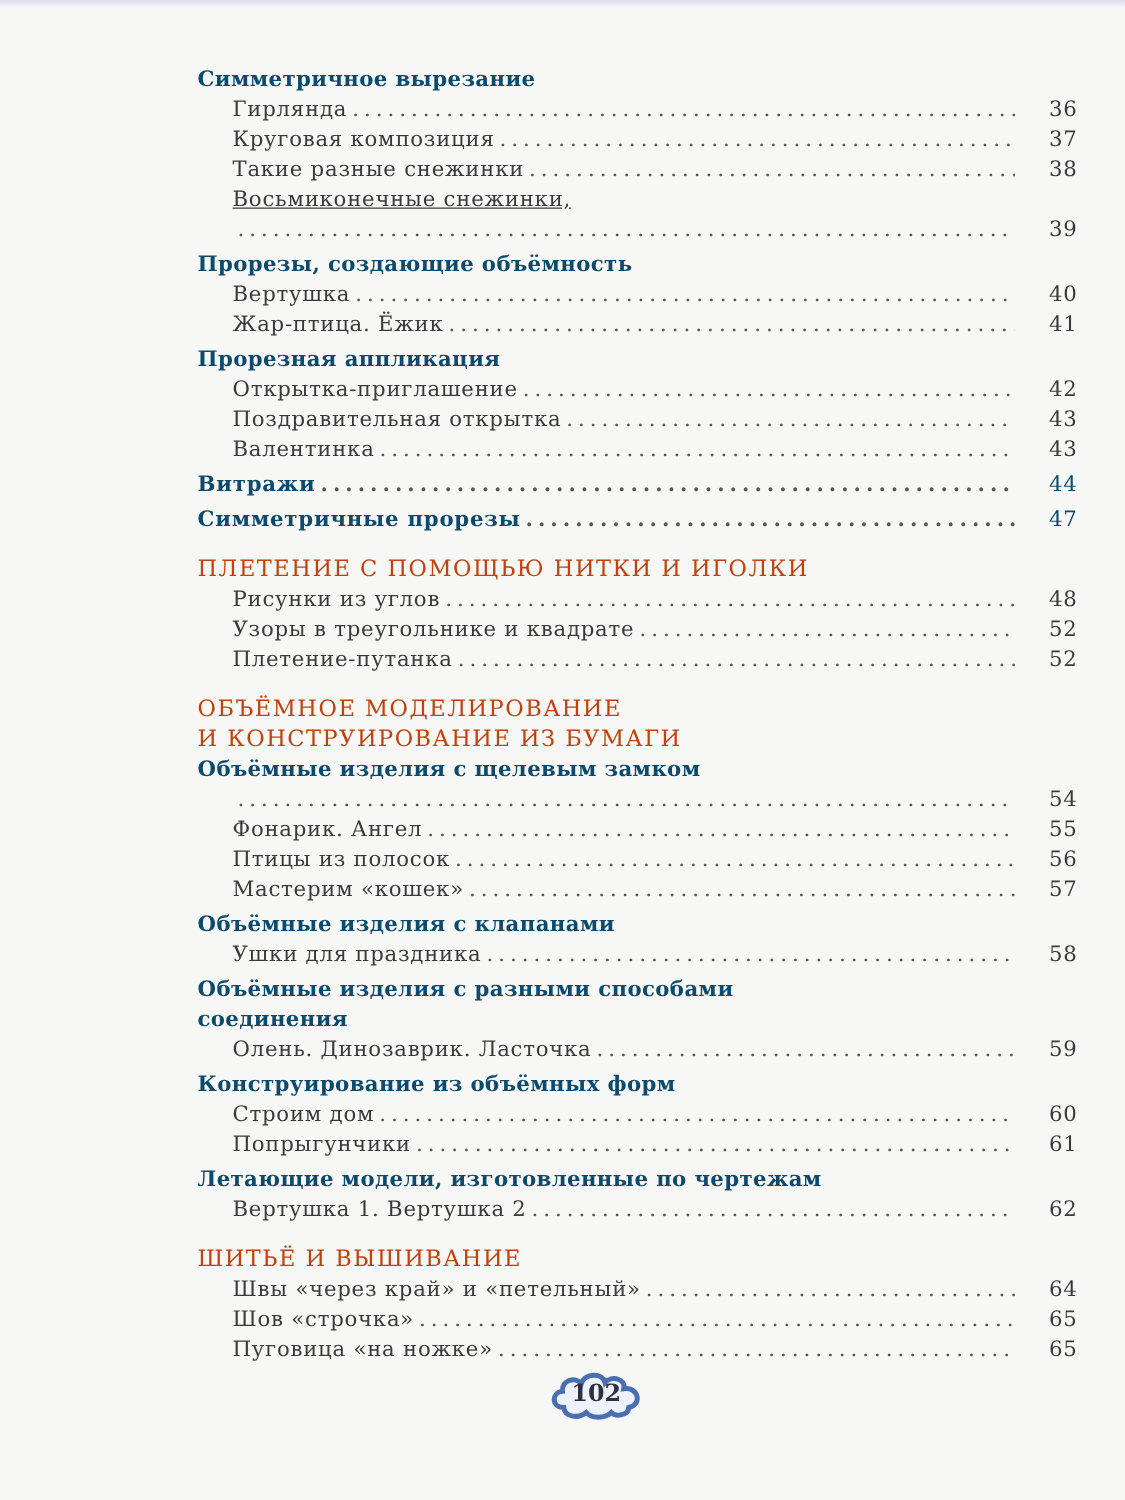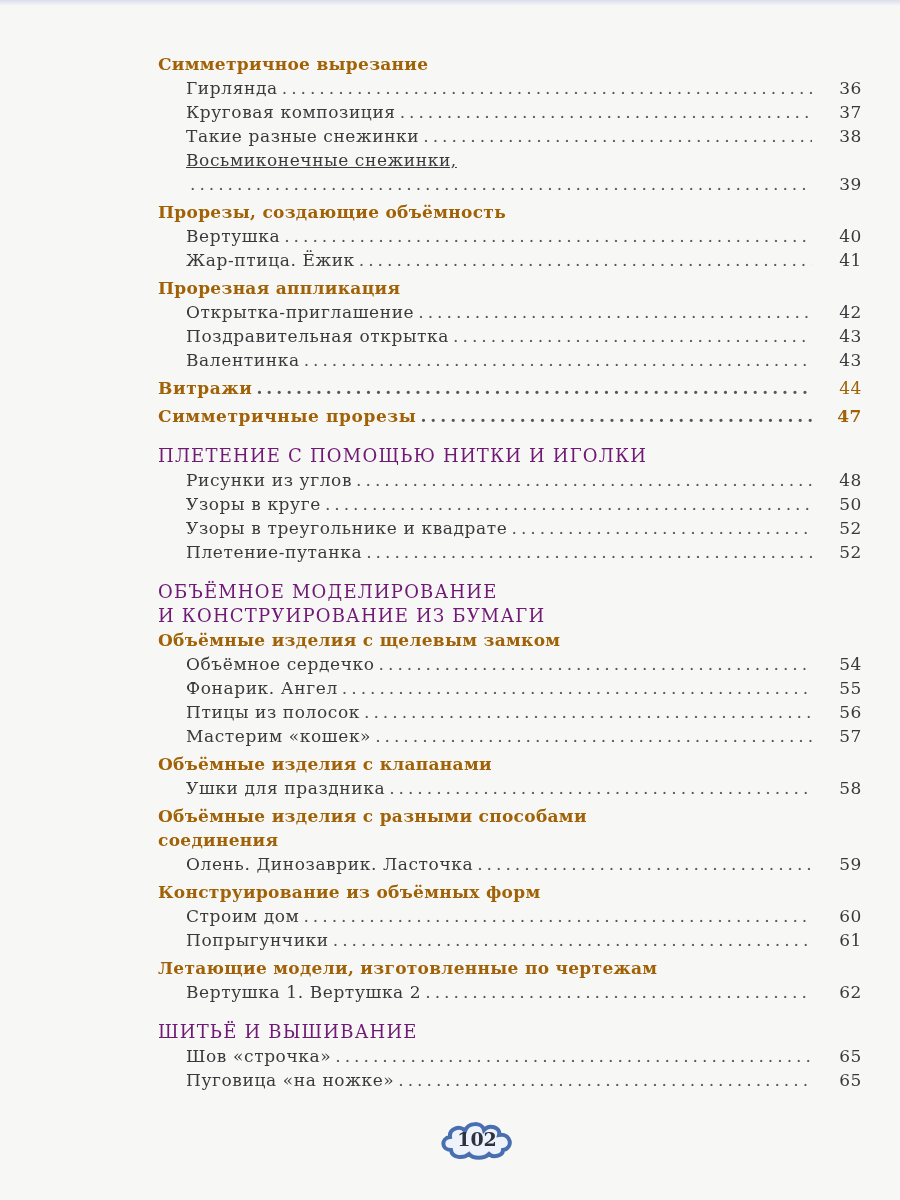--- a/index.html
+++ b/index.html
@@ -9,42 +9,42 @@
     font-family:"DejaVu Serif","Liberation Serif",serif;
     color:#3a3a3d;
     position:relative;
   }
   .page-edge { position:absolute; left:0; right:0; top:0; height:6px; background:linear-gradient(#dde,#f7f8f6); }
   .toc {
     position:absolute; left:158px; top:52px; width:704px;
   }
   .section-head {
     font-weight:bold; font-size:17px; line-height:24px; letter-spacing:0.3px;
-    color:#a16207;
+    color:#0c4a6e;
   }
   .chapter {
     font-size:18px; line-height:24px; letter-spacing:1.2px;
-    margin-top:16px; color:#701a75;
+    margin-top:16px; color:#c2410c;
   }
   .entry {
     display:flex; align-items:flex-end;
     font-size:17px; line-height:24px; letter-spacing:0.6px;
     padding-left:28px;
   }
   .entry .label { white-space:nowrap; }
   .entry .dots {
     flex:1; overflow:hidden; white-space:nowrap; margin:0 10px 0 4px;
     letter-spacing:4px; color:#555;
   }
   .entry .dots::after { content:"................................................................................................................"; }
   .entry .page { width:40px; text-align:right; }
   .entry-noline { font-size:17px; line-height:24px; padding-left:28px; letter-spacing:0.6px;text-decoration:underline; }
   .gap { height:4px; }
   .cloud {
-    position:absolute; left:437px; top:1118px; width:80px; height:42px;
+    position:absolute; left:437px; top:1094px; width:80px; height:42px;
   }
   .cloud-num {
     position:absolute; left:0; top:0; width:80px; height:42px;
     display:flex; align-items:center; justify-content:center;
     font-size:19px; font-weight:bold; color:#2f3140;
   }
 </style>
 </head>
 <body>
 
@@ -108,51 +108,45 @@
 
   <div class="entry section-head" style="padding-left:0">
       <span class="label">Витражи</span>
       <span class="dots"></span>
       <span class="page" style="font-weight:normal">44</span>
     </div>
   <div class="gap"></div>
   <div class="entry section-head" style="padding-left:0">
       <span class="label">Симметричные прорезы</span>
       <span class="dots"></span>
-      <span class="page" style="font-weight:bold">47</span>
+      <span class="page" style="font-weight:normal">47</span>
     </div>
 
   <div class="chapter">ПЛЕТЕНИЕ С ПОМОЩЬЮ НИТКИ И ИГОЛКИ</div>
   <div class="entry">
       <span class="label">Рисунки из углов</span>
       <span class="dots"></span>
       <span class="page">48</span>
-    </div>
-  <div class="entry">
-      <span class="label">Узоры в круге</span>
-      <span class="dots"></span>
-      <span class="page">50</span>
     </div>
   <div class="entry">
       <span class="label">Узоры в треугольнике и квадрате</span>
       <span class="dots"></span>
       <span class="page">52</span>
     </div>
   <div class="entry">
       <span class="label">Плетение-путанка</span>
       <span class="dots"></span>
       <span class="page">52</span>
     </div>
 
   <div class="chapter">ОБЪЁМНОЕ МОДЕЛИРОВАНИЕ</div>
   <div class="chapter" style="margin-top:0">И КОНСТРУИРОВАНИЕ ИЗ БУМАГИ</div>
 
   <div class="section-head">Объёмные изделия с щелевым замком</div>
   <div class="entry">
-      <span class="label">Объёмное сердечко</span>
       <span class="dots"></span>
       <span class="page">54</span>
     </div>
   <div class="entry">
       <span class="label">Фонарик. Ангел</span>
       <span class="dots"></span>
       <span class="page">55</span>
     </div>
   <div class="entry">
       <span class="label">Птицы из полосок</span>
@@ -197,20 +191,25 @@
   <div class="gap"></div>
 
   <div class="section-head">Летающие модели, изготовленные по чертежам</div>
   <div class="entry">
       <span class="label">Вертушка 1. Вертушка 2</span>
       <span class="dots"></span>
       <span class="page">62</span>
     </div>
 
   <div class="chapter">ШИТЬЁ И ВЫШИВАНИЕ</div>
+  <div class="entry">
+      <span class="label">Швы «через край» и «петельный»</span>
+      <span class="dots"></span>
+      <span class="page">64</span>
+    </div>
   <div class="entry">
       <span class="label">Шов «строчка»</span>
       <span class="dots"></span>
       <span class="page">65</span>
     </div>
   <div class="entry">
       <span class="label">Пуговица «на ножке»</span>
       <span class="dots"></span>
       <span class="page">65</span>
     </div>

